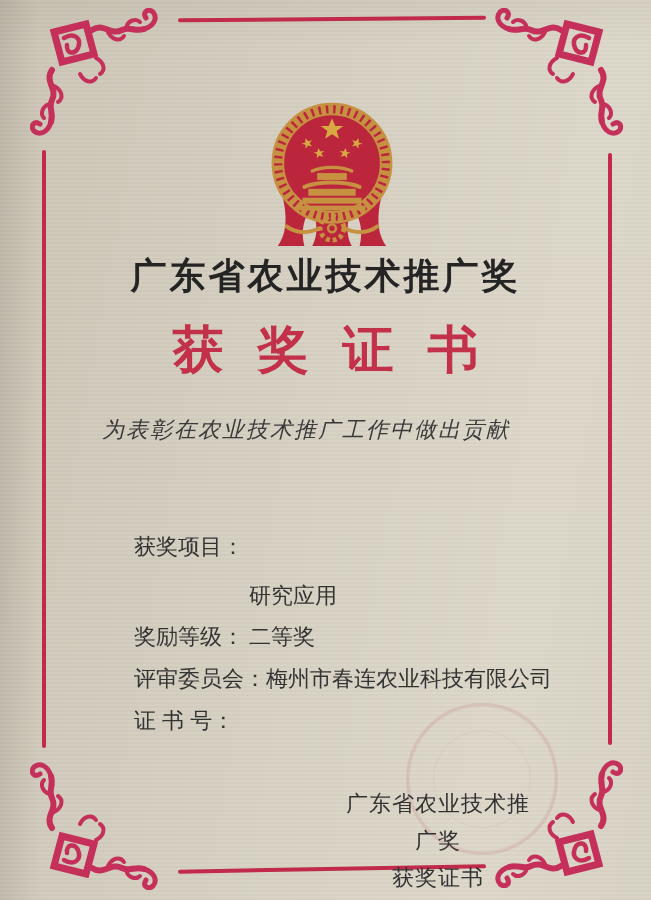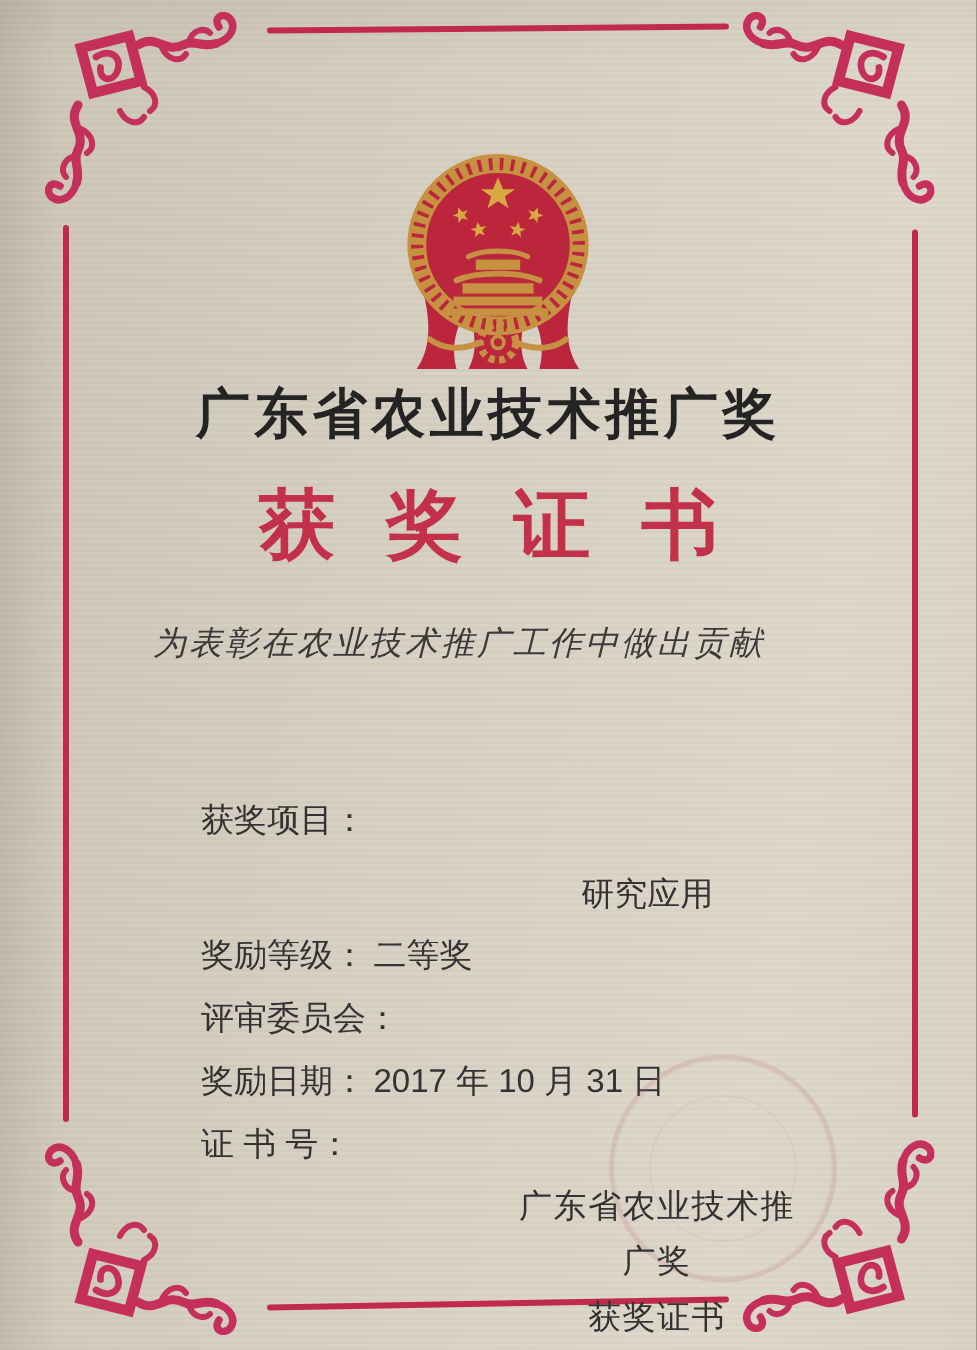--- a/index.html
+++ b/index.html
@@ -49,21 +49,21 @@
     position:absolute;left:58px;top:410px;width:545px;
     font-family:"DejaVu Serif",serif;font-style:italic;
     font-size:22px;color:#3a3a3a;line-height:40px;letter-spacing:2px;
   }
   .preamble .l1{text-indent:2em;}
   
   .fields{position:absolute;left:134px;top:510px;width:480px;color:#333;font-size:22px;margin-top:22px;}
   .frow{display:flex;line-height:30px;margin-bottom:11px;}
   .flabel{flex:0 0 115px;white-space:nowrap;}
   .fvalue{white-space:nowrap;}
-  .fwrap{margin:19px 0 11px 115px;line-height:30px;text-align:center;}
+  .fwrap{margin:19px 0 11px 115px;line-height:30px;}
   .row-gap{margin-bottom:12px;}
   
   .issuer{
     position:absolute;left:338px;top:785px;width:200px;
     text-align:center;font-size:22px;color:#333;line-height:37px;letter-spacing:1px;
   }
   
   .seal{
     position:absolute;left:406px;top:703px;width:146px;height:146px;border-radius:50%;
     border:3px solid rgba(196,110,118,0.20);
@@ -209,24 +209,21 @@
     <div class="frow">
       <span class="flabel">获奖项目：</span>
     </div>
     <div class="fwrap">研究应用</div>
     <div class="frow row-gap">
       <span class="flabel">奖励等级：</span>
       <span class="fvalue">二等奖</span>
     </div>
     <div class="frow row-gap">
       <span class="flabel">评审委员会：</span>
-    </div>
-    <div class="frow row-gap">
-      <span class="flabel">奖励日期：</span>
-      <span class="fvalue">2017 年 10 月 31 日</span>
+      <span class="fvalue">梅州市春连农业科技有限公司</span>
     </div>
     <div class="frow">
       <span class="flabel">证 书 号：</span>
     </div>
   </div>
 
   <div class="seal"></div>
 
   <div class="issuer">
     <div>广东省农业技术推广奖</div>

